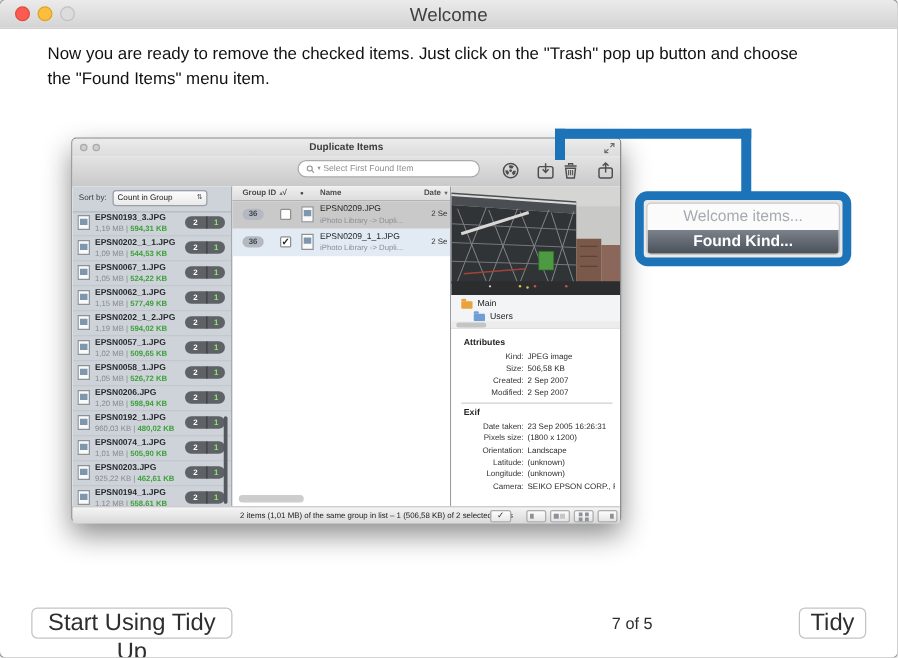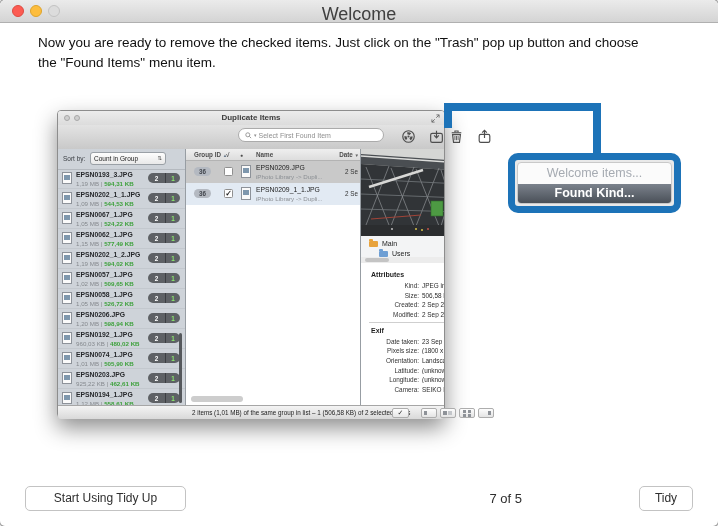--- a/index.html
+++ b/index.html
@@ -1,29 +1,29 @@
 <!DOCTYPE html>
 <html><head>
 <meta charset="utf-8">
 <style>
   html,body{margin:0;padding:0;background:#e8e8e8;font-family:"Liberation Sans",sans-serif;}
   .stage{position:relative;width:718px;height:526px;background:#ffffff;border-radius:5px;overflow:hidden;
          box-shadow:0 0 0 1px #9a9a9a;}
   
   .titlebar{position:absolute;left:0;top:0;width:718px;height:22px;
     background:linear-gradient(#ebebeb,#d4d4d4);border-bottom:1px solid #b0b0b0;border-radius:5px 5px 0 0;}
-  .title{position:absolute;left:0;right:0;top:4px;text-align:center;font-size:18px;color:#404040;}
+  .title{position:absolute;left:0;right:0;top:4px;text-align:center;font-size:15px;color:#404040;}
   .tl{position:absolute;top:5px;width:12px;height:12px;border-radius:50%;box-sizing:border-box;}
   .tl.red{left:12px;background:#fc5b52;border:1px solid #dd4b41;}
   .tl.yellow{left:30px;background:#fdbd3d;border:1px solid #dda32c;}
   .tl.gray{left:48px;background:#dcdcdc;border:1px solid #c2c2c2;}
   
   .instruction{position:absolute;left:38px;top:33px;width:660px;font-size:13.5px;line-height:20px;color:#111;}
   
-  .mini{position:absolute;left:57px;top:110px;width:388px;height:308px;background:#fff;
+  .mini{position:absolute;left:57px;top:110px;width:440px;height:308px;background:#fff;
     border:1px solid #8d8d8d;border-radius:4px;box-sizing:border-box;box-shadow:0 10px 22px rgba(0,0,0,.45);}
   .mini-titlebar{position:absolute;left:0;top:0;right:0;height:14px;background:linear-gradient(#ececec,#dcdcdc);
     border-radius:3px 3px 0 0;}
   .mini-title{position:absolute;left:0;right:0;top:2px;text-align:center;font-size:8px;font-weight:bold;color:#3c3c3c;}
   .mtl{position:absolute;top:4px;width:6px;height:6px;border-radius:50%;background:#cfcfcf;border:1px solid #a8a8a8;box-sizing:border-box;}
   .fullscreen{position:absolute;right:4px;top:3px;width:9px;height:9px;}
   .mini-toolbar{position:absolute;left:0;top:14px;right:0;height:24px;background:linear-gradient(#e3e3e3,#c9c9c9);
     border-bottom:1px solid #9b9b9b;}
   .search{position:absolute;left:180px;top:3px;width:146px;height:14px;background:#fff;border:1px solid #ababab;
     border-radius:8px;font-size:7px;color:#8f8f8f;line-height:13px;padding-left:6px;box-sizing:border-box;
@@ -96,21 +96,21 @@
   
   .seg{position:absolute;background:#1d73b8;z-index:10;}
   .callout-box{position:absolute;left:508px;top:153px;width:173px;height:60px;border:7px solid #1d73b8;border-radius:10px;
     box-sizing:border-box;z-index:10;background:#e9e9e9;}
   .popup{position:absolute;inset:2px;background:#fbfbfb;border:1px solid #c9c9c9;border-radius:4px;overflow:hidden;}
   .popup-item{height:21px;line-height:21px;text-align:center;font-size:12.5px;}
   .popup-item.disabled{color:#a6abb2;}
   .popup-item.hi{height:19px;line-height:19px;background:linear-gradient(#7b828c,#4a5058);color:#fff;font-weight:bold;}
   
   .btn{position:absolute;height:25px;background:#fff;border:1px solid #c3c3c3;border-radius:5px;box-sizing:border-box;
-    font-size:12px;color:#2e2e2e;text-align:center;line-height:23px;}
+    font-size:19px;color:#2e2e2e;text-align:center;line-height:23px;}
   .pagenum{position:absolute;left:480px;top:491px;width:42px;text-align:right;font-size:13px;color:#2e2e2e;}
   svg{display:block;}
 </style>
 </head>
 <body>
 
 <div class="stage">
 
   <div class="titlebar">
     <span class="tl red"></span>

